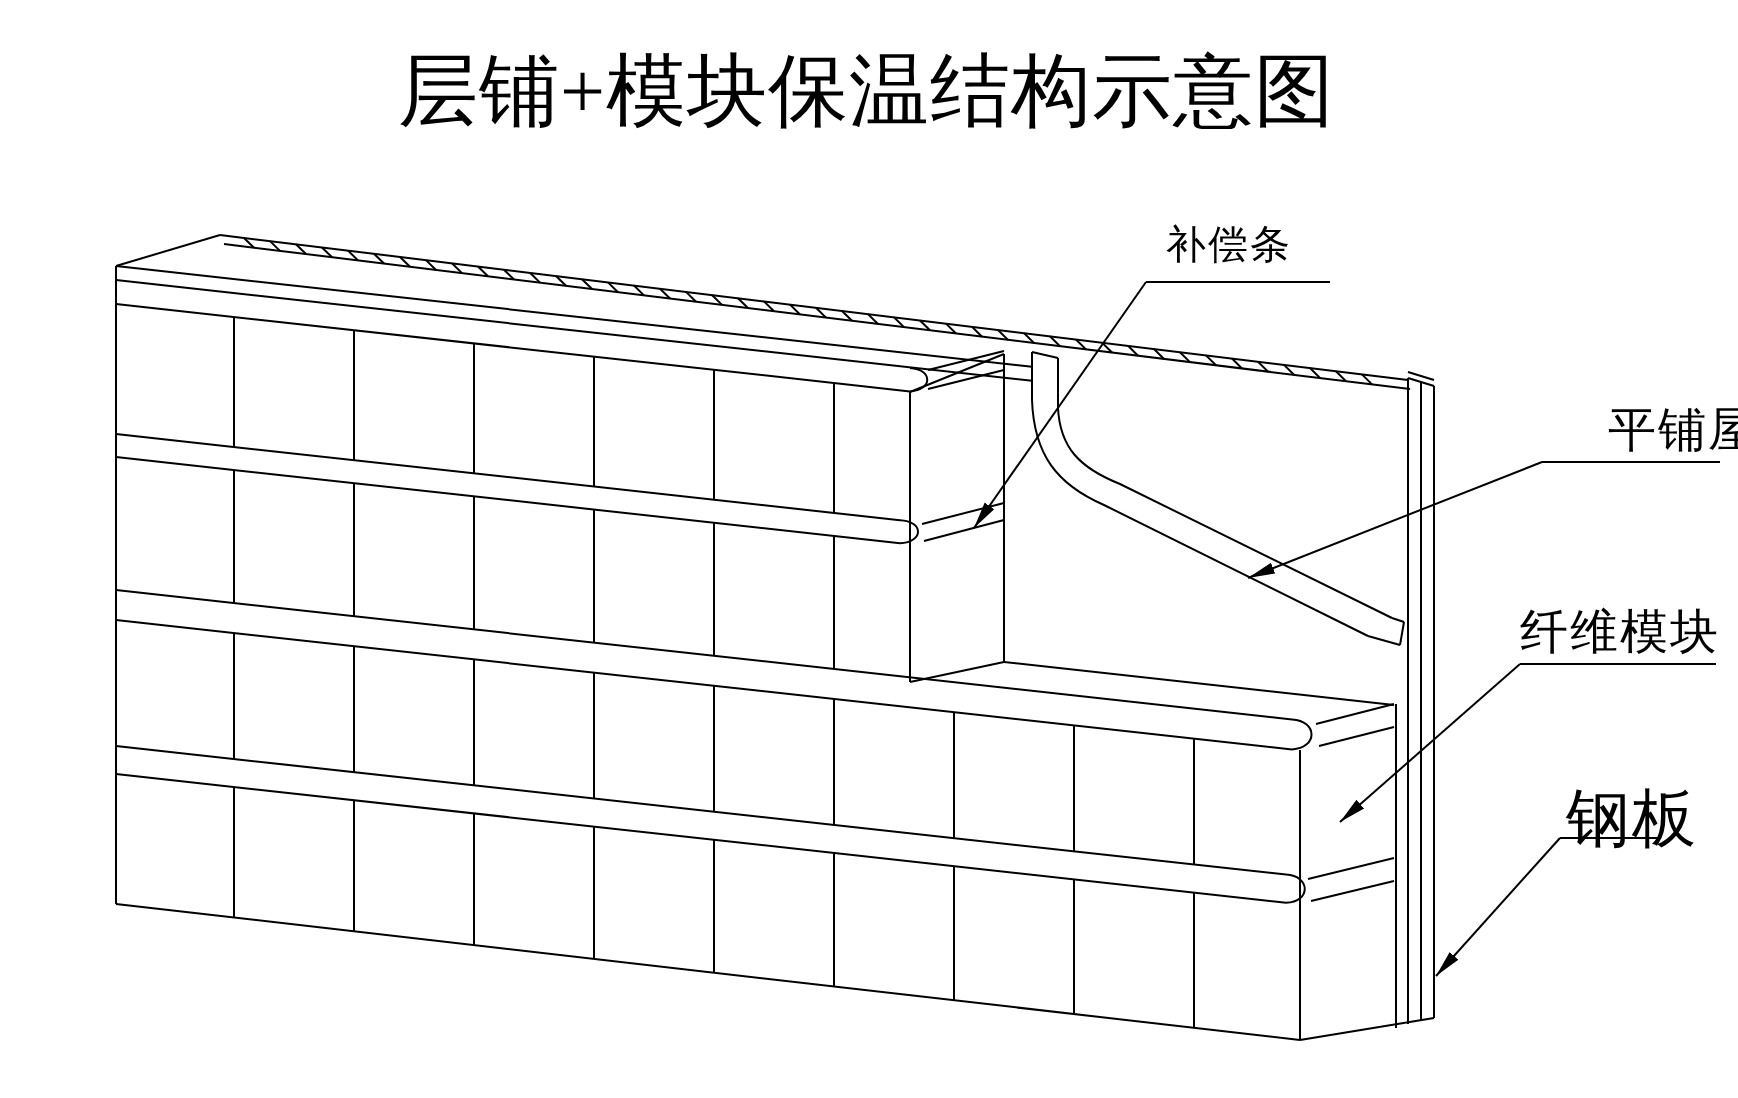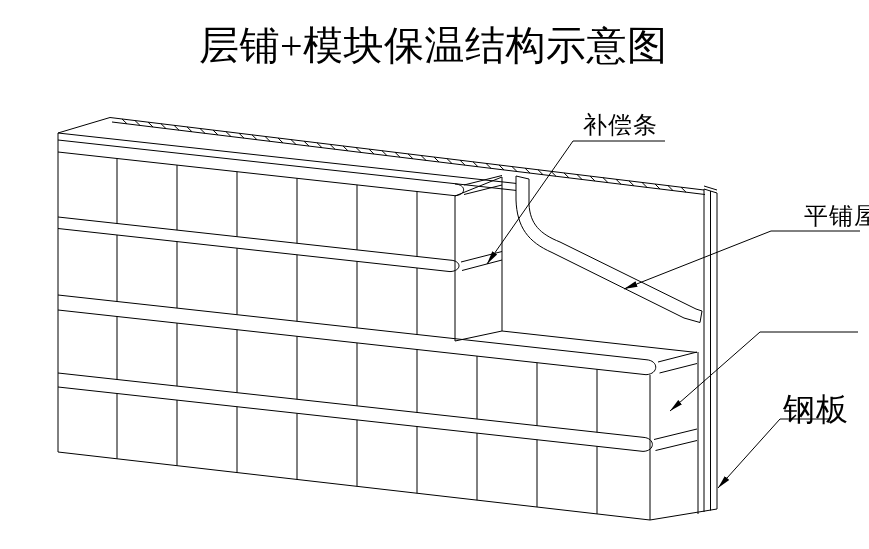--- a/index.html
+++ b/index.html
@@ -9,21 +9,21 @@
     font-family:"Liberation Sans", sans-serif;
   }
   #stage{position:relative;width:869px;height:549px;}
   #drawing{position:absolute;left:0;top:0;}
   .cad-text{
     position:absolute;color:#000;white-space:nowrap;
     font-family:"Liberation Serif", serif;
     line-height:1;letter-spacing:1px;
   }
   #title{left:199px;top:26px;font-size:40px;letter-spacing:0.5px;}
-  #label-compensation-strip{left:583px;top:113px;font-size:24px;}
+  #label-compensation-strip{left:583px;top:113px;font-size:20px;}
   #label-flat-laid-layer{left:804px;top:204px;font-size:24px;}
   #label-fiber-module{left:760px;top:305px;font-size:24px;}
   #label-steel-plate{left:783px;top:393px;font-size:32px;}
   svg line, svg path{stroke:#000;stroke-width:1;fill:none;}
   svg .arrowhead{fill:#000;stroke:none;}
 </style>
 </head>
 <body>
 
 <div id="stage">
@@ -173,14 +173,15 @@
         <line x1="771" y1="231" x2="624" y2="289" marker-end="url(#arrow)"></line>
         <line x1="760" y1="332" x2="670" y2="411" marker-end="url(#arrow)"></line>
         <line x1="780" y1="419" x2="718" y2="488" marker-end="url(#arrow)"></line>
       </g>
   </svg>
 
   <div id="title" class="cad-text">层铺+模块保温结构示意图</div>
 
   <div id="label-compensation-strip" class="cad-text">补偿条</div>
   <div id="label-flat-laid-layer" class="cad-text">平铺屋</div>
+  <div id="label-fiber-module" class="cad-text">纤维模块</div>
   <div id="label-steel-plate" class="cad-text">钢板</div>
 </div>
 
 </body></html>

